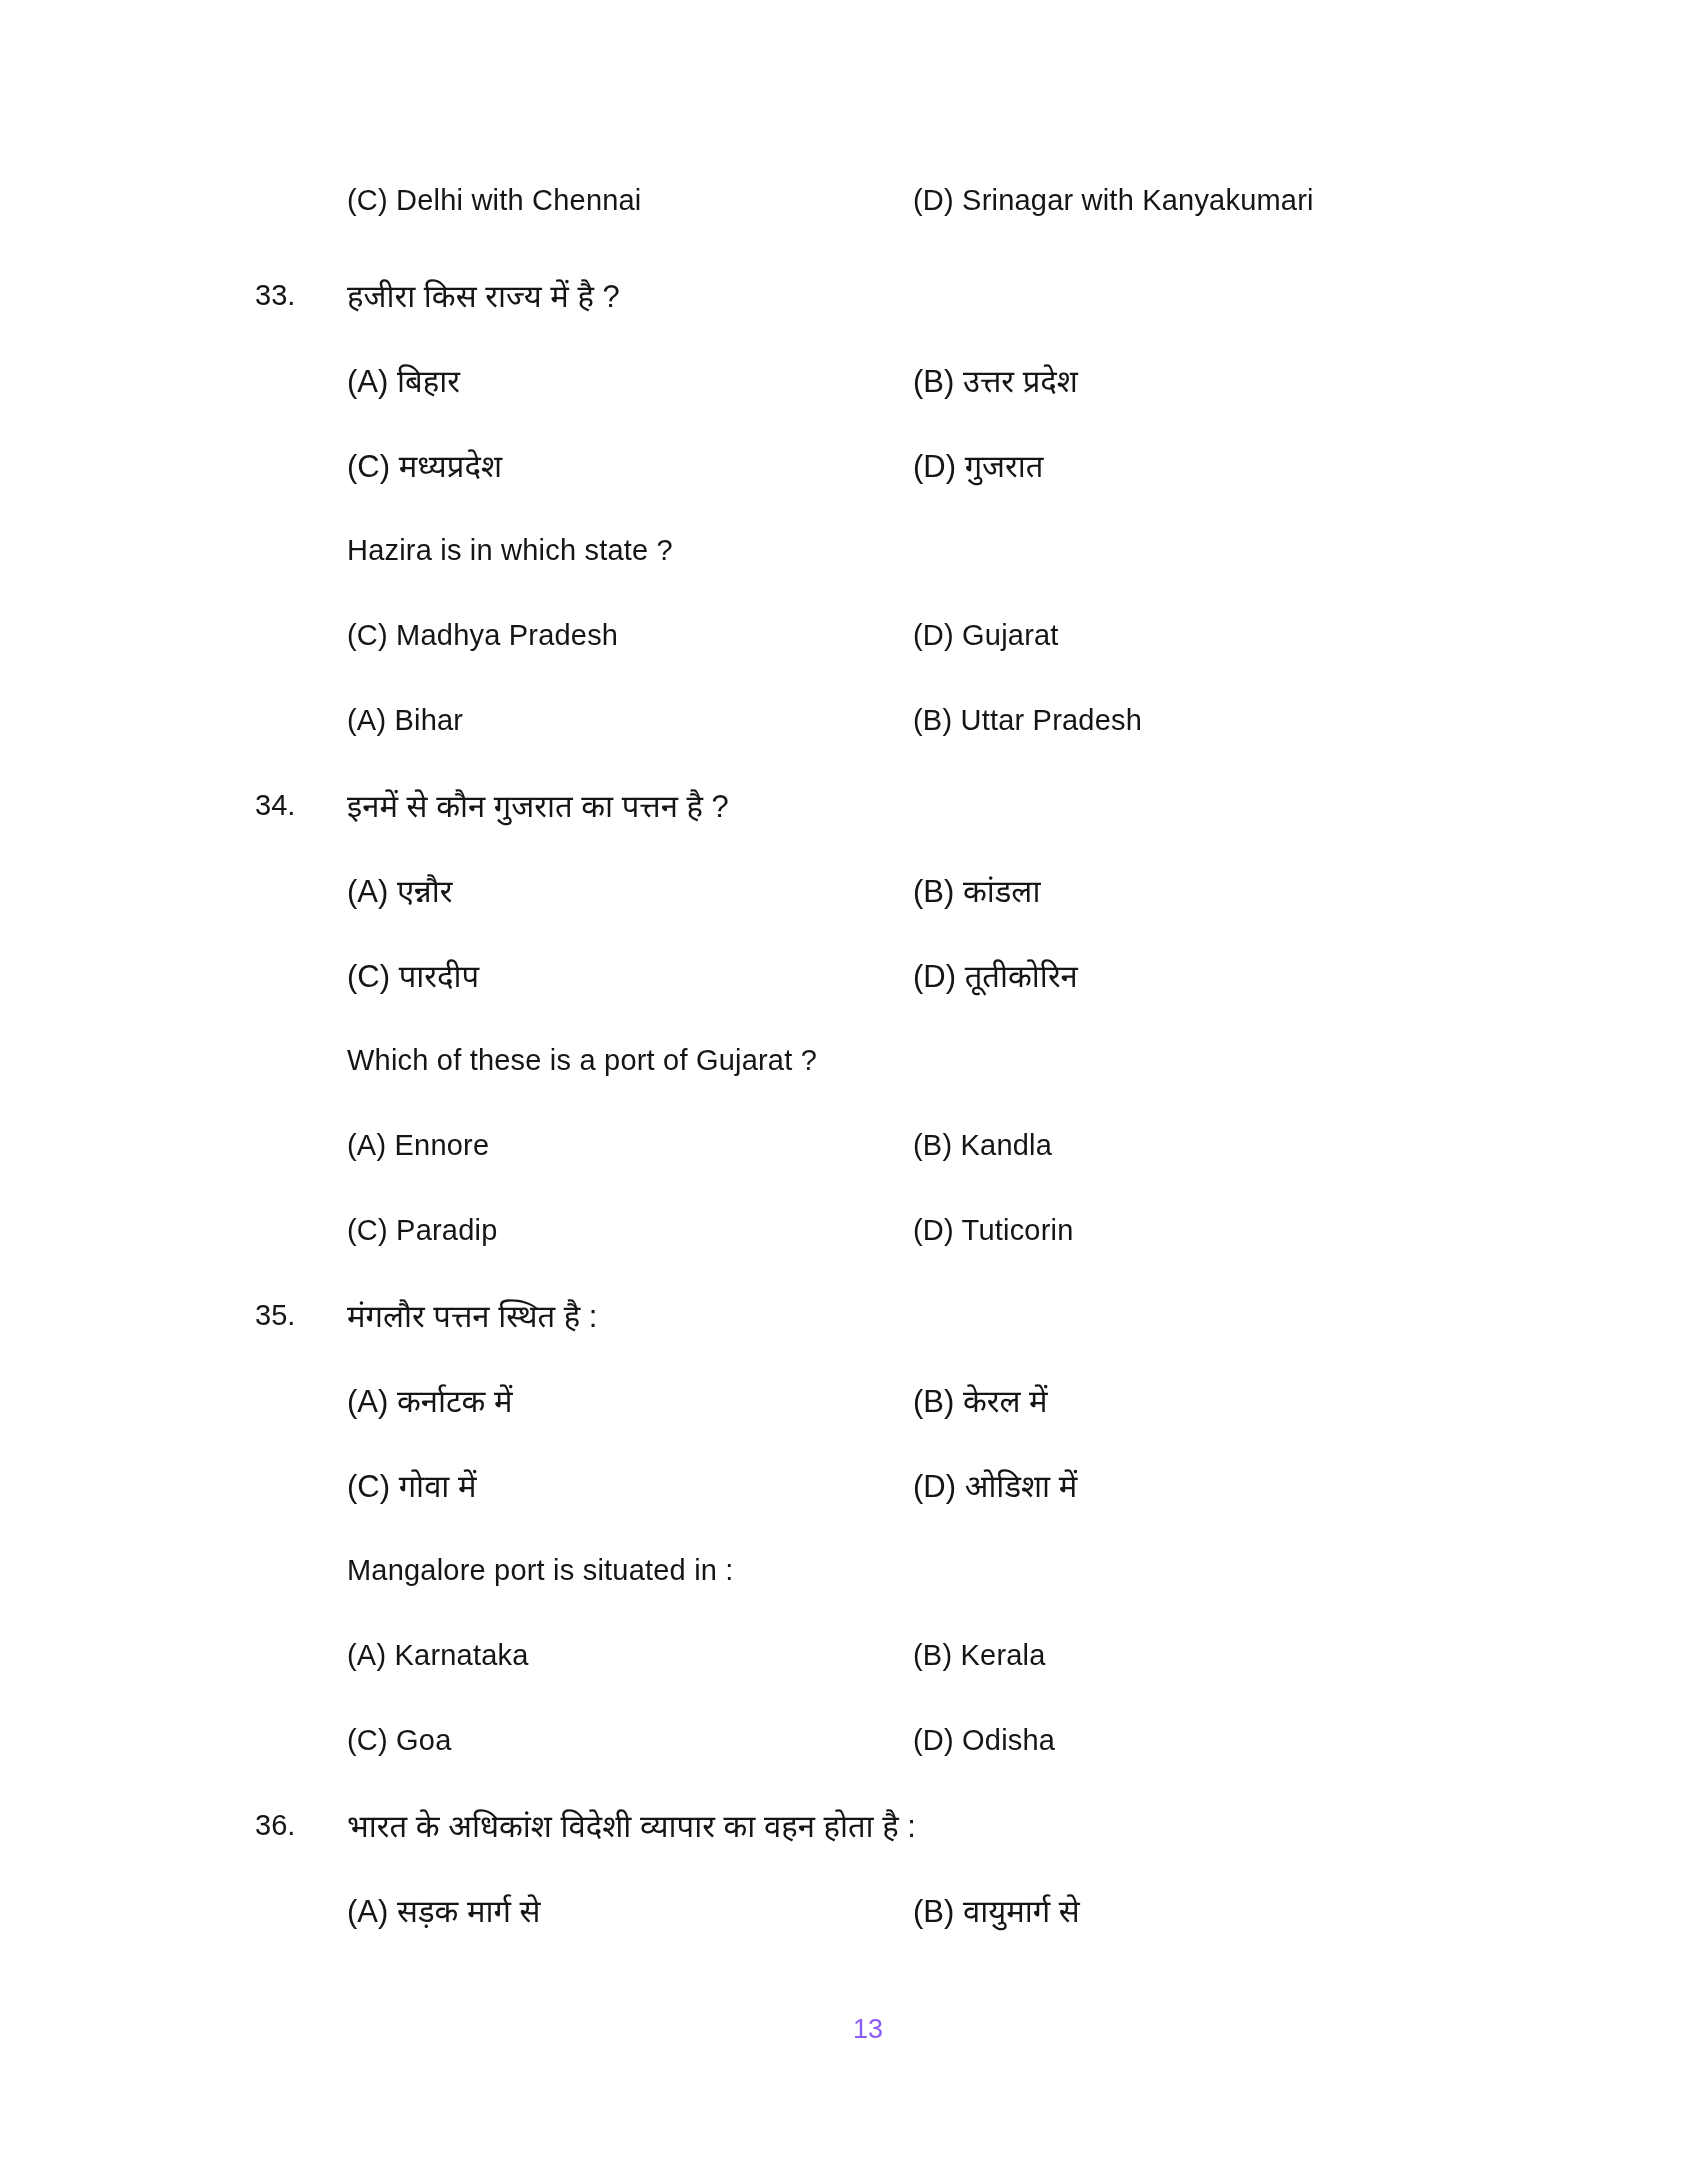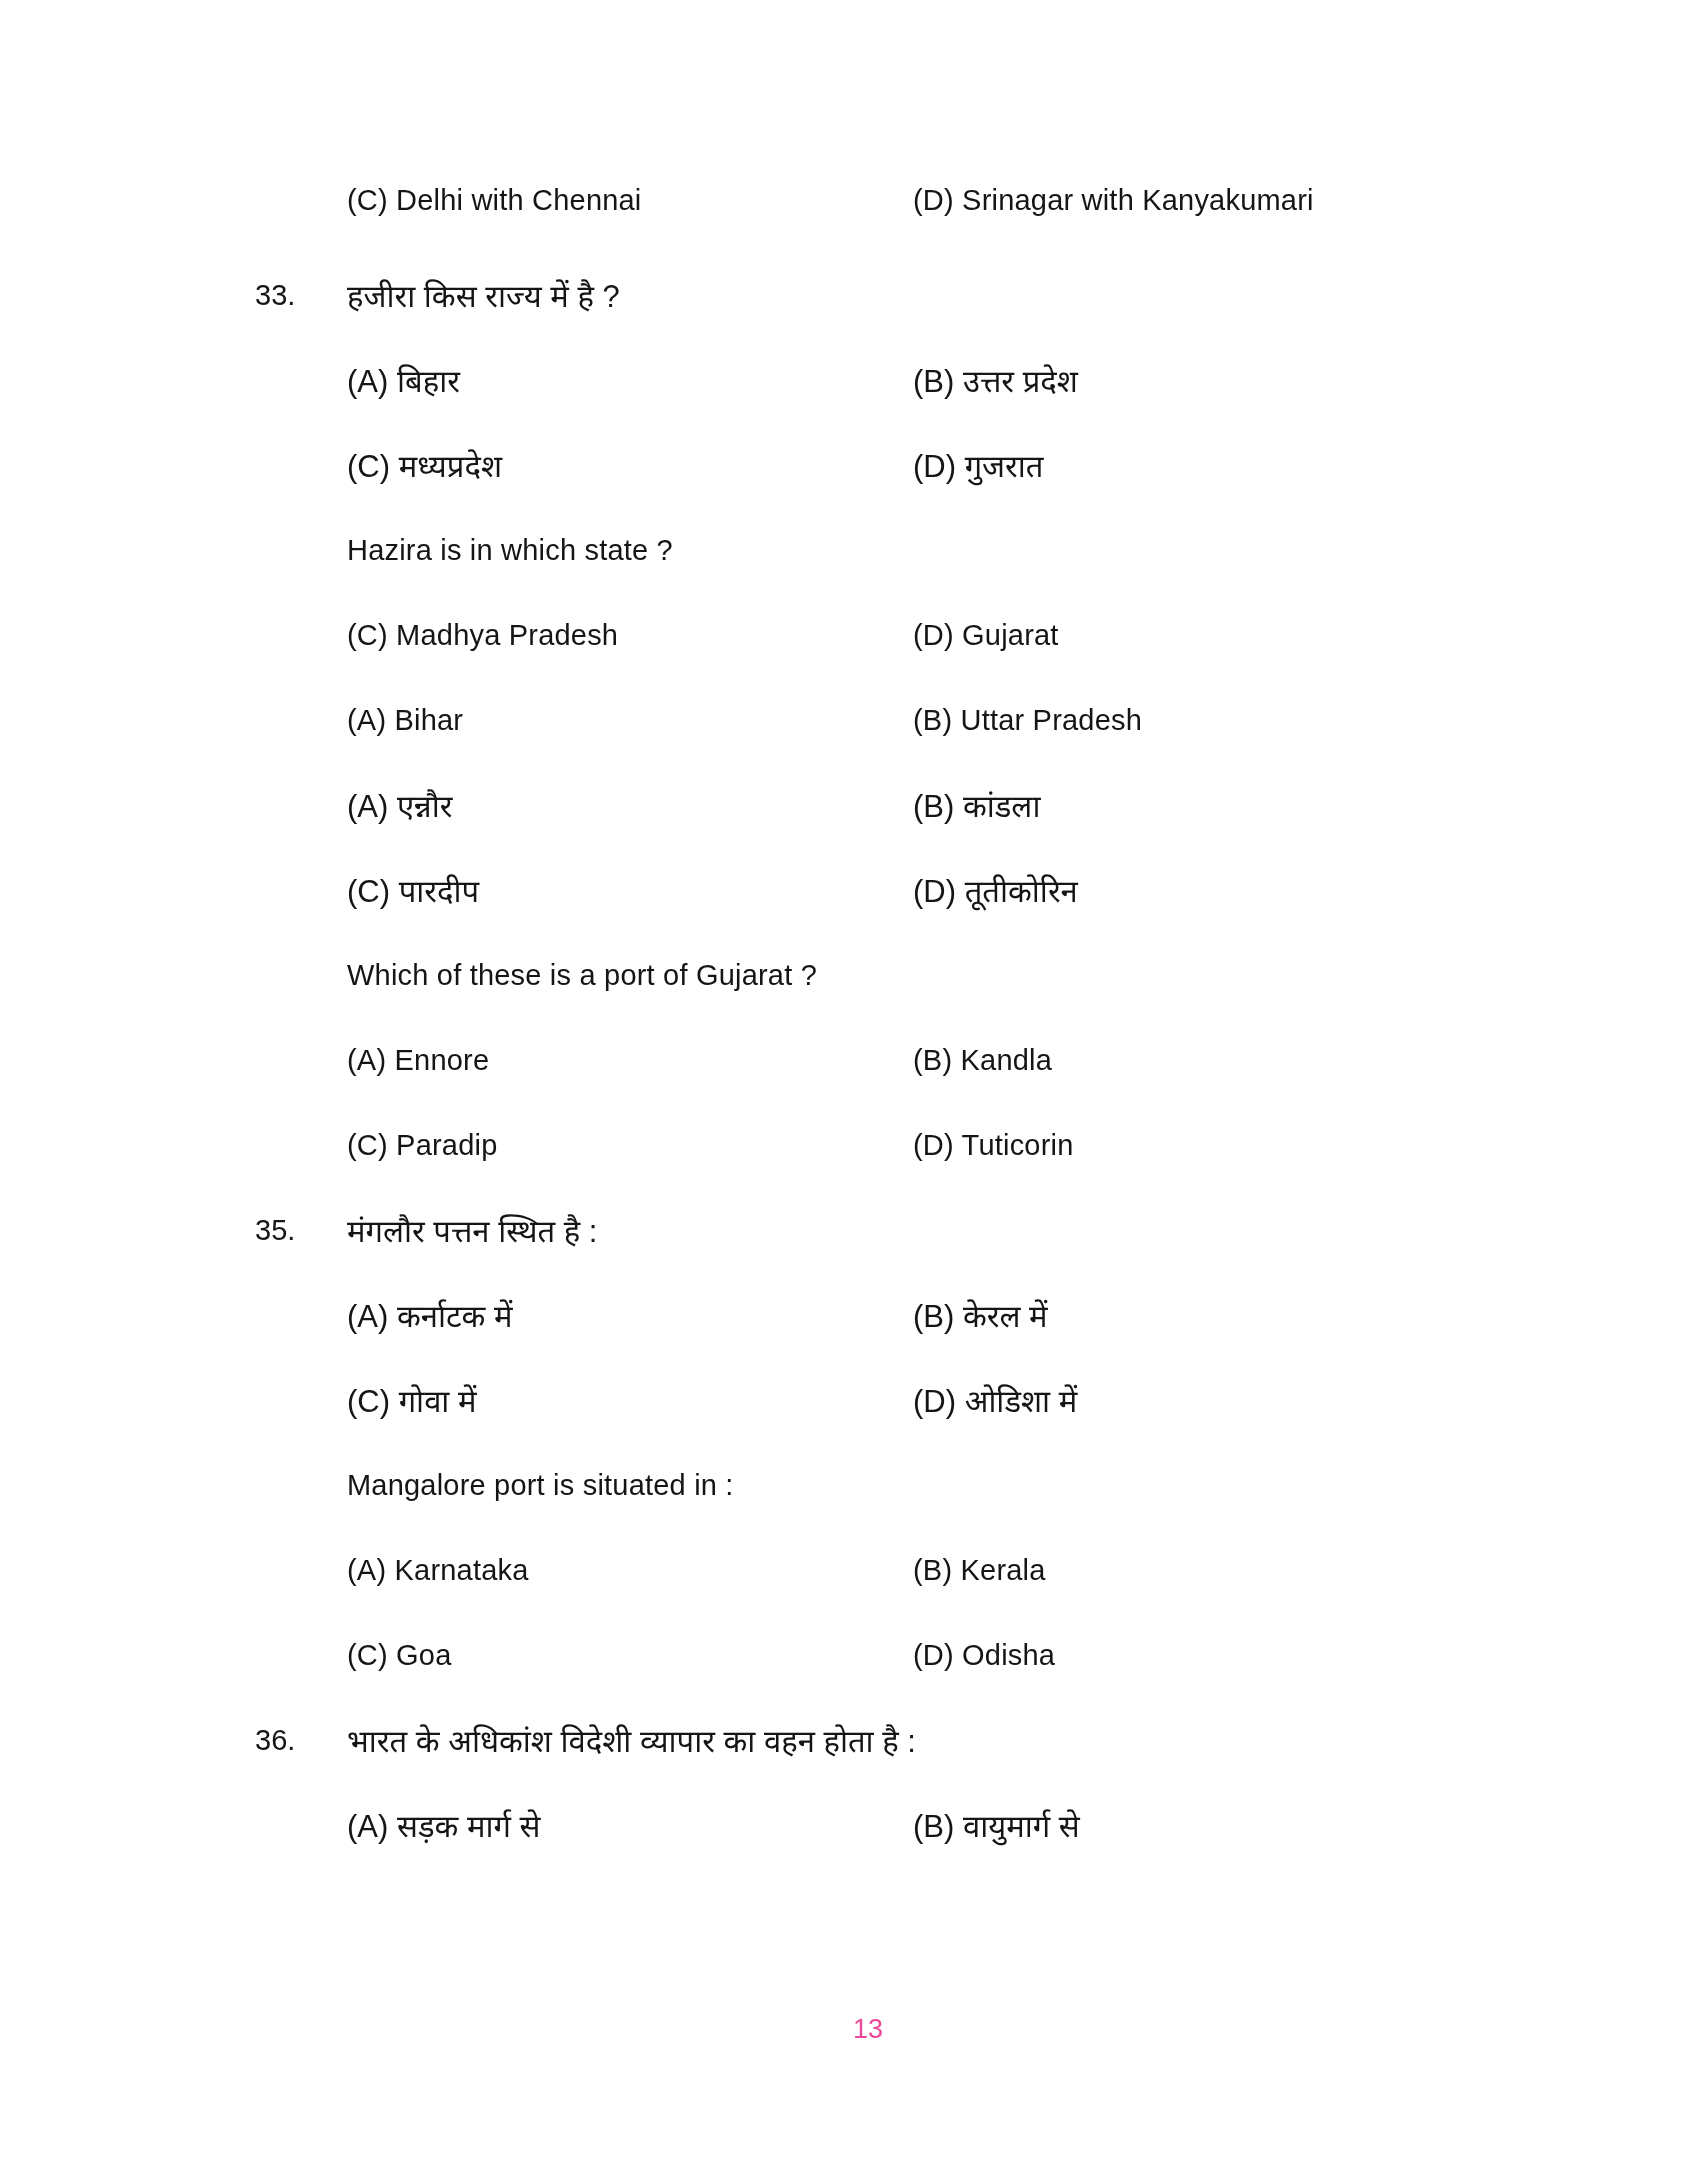--- a/index.html
+++ b/index.html
@@ -29,21 +29,21 @@
     transform: translateY(-50%); white-space: nowrap;
   }
   .c2 {
     position: absolute; left: 913px; top: 50%;
     transform: translateY(-50%); white-space: nowrap;
   }
   .en { font-size: 29px; letter-spacing: 0.2px; }
   .hi { font-size: 31px; }
   .pagenum {
     position: absolute; left: 853px; top: 2014px;
-    font-size: 27px; color: #ec4899;
+    font-size: 27px; color: #8b5cf6;
   }
 </style>
 </head>
 <body>
 
 <div class="page">
 
   <div class="row">
     <span class="c1 en">(C) Delhi with Chennai</span>
     <span class="c2 en">(D) Srinagar with Kanyakumari</span>
@@ -66,20 +66,24 @@
   </div>
   <div class="row">
     <span class="c1 en">(C) Madhya Pradesh</span>
     <span class="c2 en">(D) Gujarat</span>
   </div>
   <div class="row">
     <span class="c1 en">(A) Bihar</span>
     <span class="c2 en">(B) Uttar Pradesh</span>
   </div>
 
+  <div class="row">
+    <span class="qnum">34.</span>
+    <span class="c1 hi">इनमें से कौन गुजरात का पत्तन है ?</span>
+  </div>
   <div class="row">
     <span class="c1 hi">(A) एन्नौर</span>
     <span class="c2 hi">(B) कांडला</span>
   </div>
   <div class="row">
     <span class="c1 hi">(C) पारदीप</span>
     <span class="c2 hi">(D) तूतीकोरिन</span>
   </div>
   <div class="row">
     <span class="c1 en">Which of these is a port of Gujarat ?</span>

